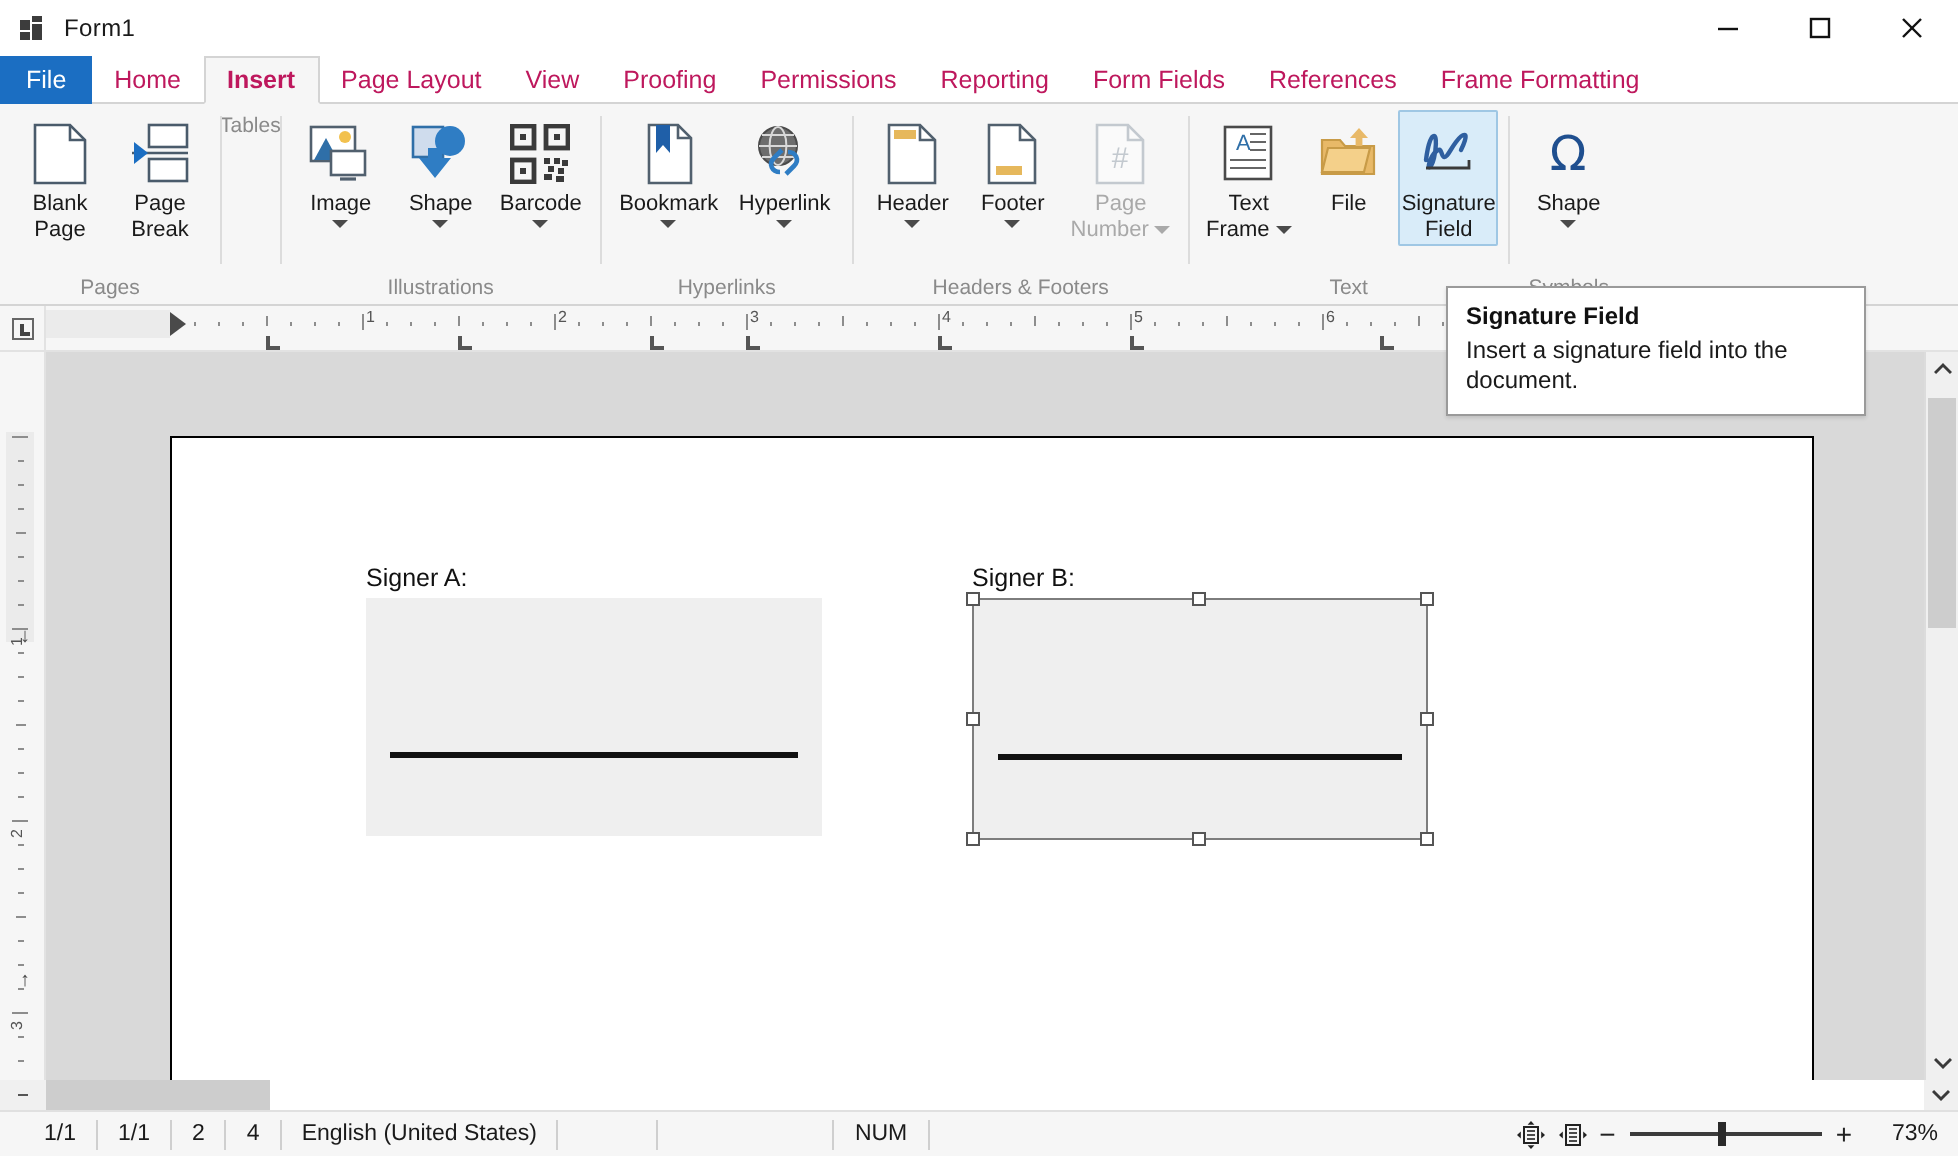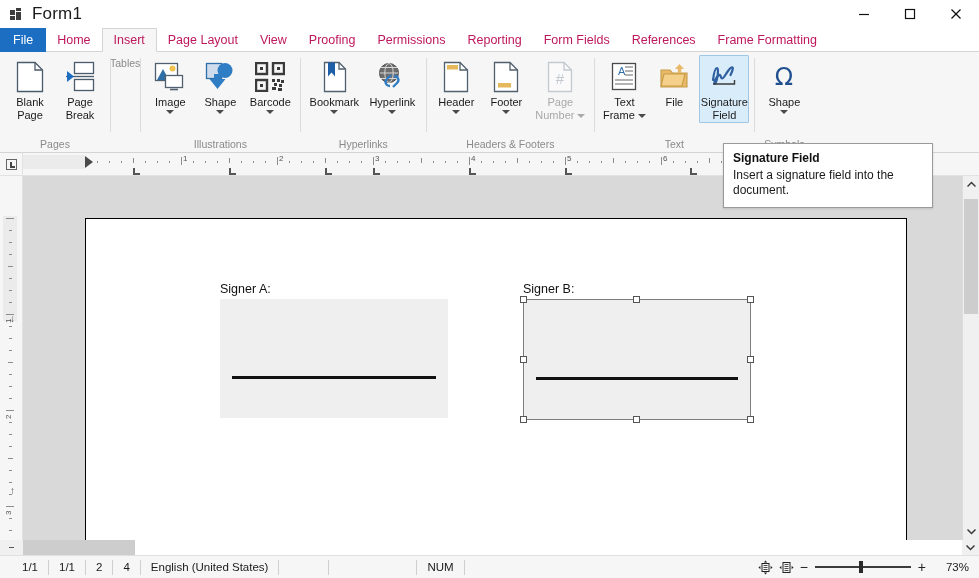--- a/index.html
+++ b/index.html
@@ -27,21 +27,21 @@
   .tb-icon {
     width: 14px; height: 12px; margin-left: 10px; margin-right: 8px;
     position: relative;
   }
   .tb-icon i { position: absolute; background: #3c3c3c; display:block; }
   .tb-icon i:nth-child(1){ left:0; top:2px; width:5px; height:5px; }
   .tb-icon i:nth-child(2){ left:6px; top:0px; width:5px; height:3px; }
   .tb-icon i:nth-child(3){ left:6px; top:4px; width:5px; height:8px; }
   .tb-icon i:nth-child(4){ left:0; top:8px; width:5px; height:4px; }
   .tb-title {
-    font-size: 17px; color: #1a1a1a; letter-spacing: .2px;
+    font-size: 12px; color: #1a1a1a; letter-spacing: .2px;
   }
   .tb-spacer { flex: 1 1 auto; }
   .wbtn {
     width: 46px; height: 28px;
     display: flex; align-items: center; justify-content: center;
     color: #111;
   }
   .wbtn svg { display:block; }
 
   
@@ -63,20 +63,21 @@
     position: relative; z-index: 2;
   }
   .tab.file {
     background: #1b6ec2; color: #ffffff;
     padding: 0 13px;
   }
   .tab.active {
     background: #f6f6f6;
     border: 1px solid #d4d4d4;
     border-bottom: 1px solid #f6f6f6;
+    font-weight: bold;
   }
 
   
   .ribbon {
     flex: 0 0 101px; height: 101px;
     background: #f6f6f6;
     border-bottom: 1px solid #d4d4d4;
     display: flex; align-items: stretch;
     position: relative;
   }
@@ -232,21 +233,21 @@
     position: relative;
     overflow: hidden;
   }
   .page {
     position: absolute;
     left: 62px; top: 42px;
     width: 822px; height: 360px;
     background: #ffffff;
     border: 1px solid #000000;
   }
-  .sigblock { position: absolute; margin-left: 37px; }
+  .sigblock { position: absolute; }
   .sig-label {
     font-size: 12.5px; color: #111; margin-bottom: 3px;
     font-family: "Liberation Sans", sans-serif;
   }
   .sig-box {
     background: #efefef;
     position: relative;
   }
   .sig-box.selected { border: 1px solid #7d7d7d; }
   .sig-line {

